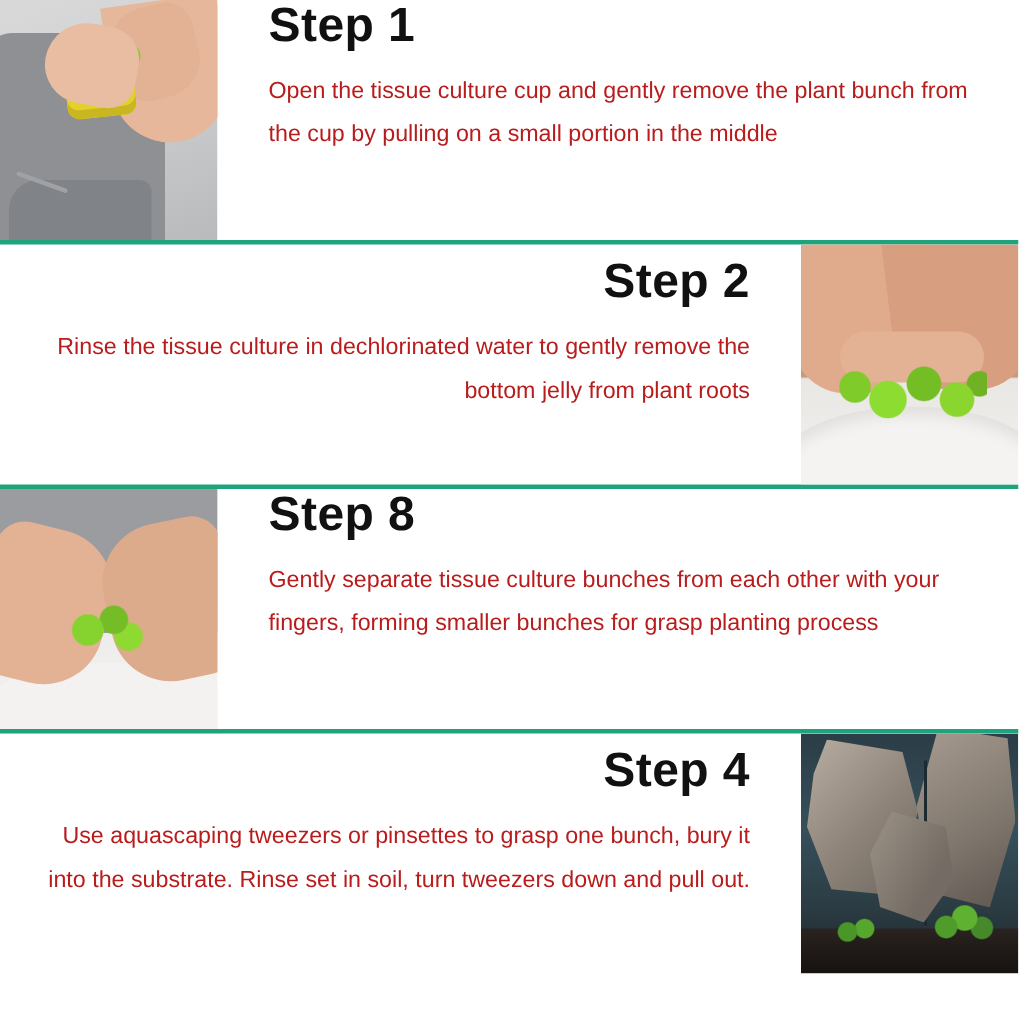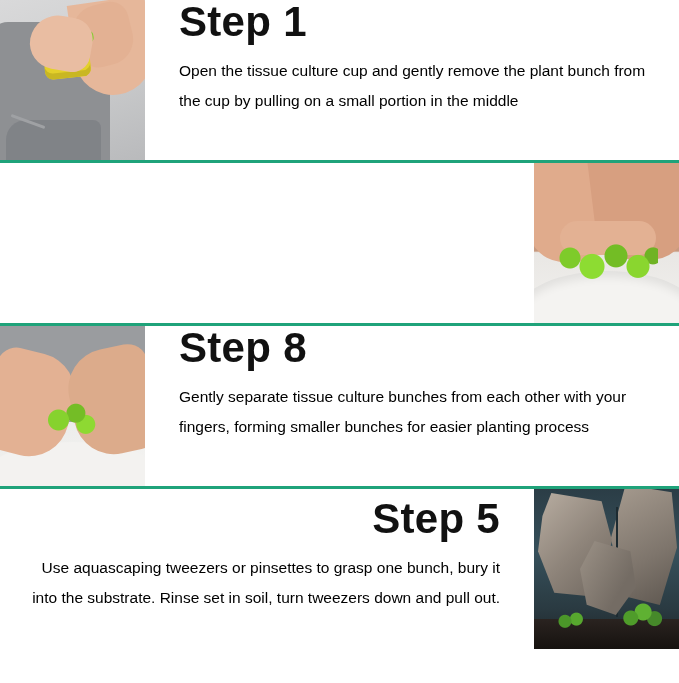--- a/index.html
+++ b/index.html
@@ -54,34 +54,34 @@
     text-align: left;
     padding-left: 34px;
     padding-right: 30px;
   }
   .step.right-img .text-col {
     text-align: right;
     padding-right: 34px;
     padding-left: 30px;
   }
   .step-title {
-    font-size: 42px;
+    font-size: 32px;
     font-weight: bold;
     line-height: 1.05;
     letter-spacing: 0.3px;
     margin: 0 0 12px 0;
     color: #111111;
   }
   .step.right-img .step-title {
     margin-top: 8px;
   }
   .step-body {
     font-size: 15.5px;
     line-height: 1.92;
-    color: #000000;
+    color: #b91c1c;
     max-width: 470px;
   }
   .step.right-img .step-body {
     margin-left: auto;
   }
   .divider {
     width: 679px;
     height: 3px;
     background: #1fa37a;
   }
@@ -254,53 +254,57 @@
   <div class="step right-img">
     <div class="photo">
       <div class="ph p2">
         <div class="bowl"></div>
         <div class="handL"></div>
         <div class="handR"></div>
         <div class="fing"></div>
         <div class="moss"></div>
       </div>
     </div>
+    <div class="text-col">
+      <div class="step-title">Step 2</div>
+      <div class="step-body">Rinse the tissue culture in dechlorinated water to gently remove the bottom jelly from plant roots</div>
+    </div>
   </div>
 
   <div class="divider"></div>
 
   <div class="step left-img">
     <div class="photo">
       <div class="ph p3">
         <div class="shirt"></div>
         <div class="bowl"></div>
         <div class="handL"></div>
         <div class="handR"></div>
         <div class="bunch"></div>
       </div>
     </div>
     <div class="text-col">
       <div class="step-title">Step 8</div>
-      <div class="step-body">Gently separate tissue culture bunches from each other with your fingers, forming smaller bunches for easier planting process</div>
+      <div class="step-body">Gently separate tissue culture bunches from each other with your fingers, forming smaller bunches for grasp planting process</div>
     </div>
   </div>
 
   <div class="divider"></div>
 
   <div class="step right-img">
     <div class="photo">
       <div class="ph p4">
         <div class="rockA"></div>
         <div class="rockB"></div>
         <div class="stem"></div>
         <div class="rockC"></div>
         <div class="soil"></div>
         <div class="plantsmall"></div>
         <div class="plantsmall2"></div>
       </div>
     </div>
     <div class="text-col">
-      <div class="step-title">Step 5</div>
+      <div class="step-title">Step 4</div>
       <div class="step-body">Use aquascaping tweezers or pinsettes to grasp one bunch, bury it into the substrate. Rinse set in soil, turn tweezers down and pull out.</div>
     </div>
   </div>
 
 </div>
 
 </body></html>

